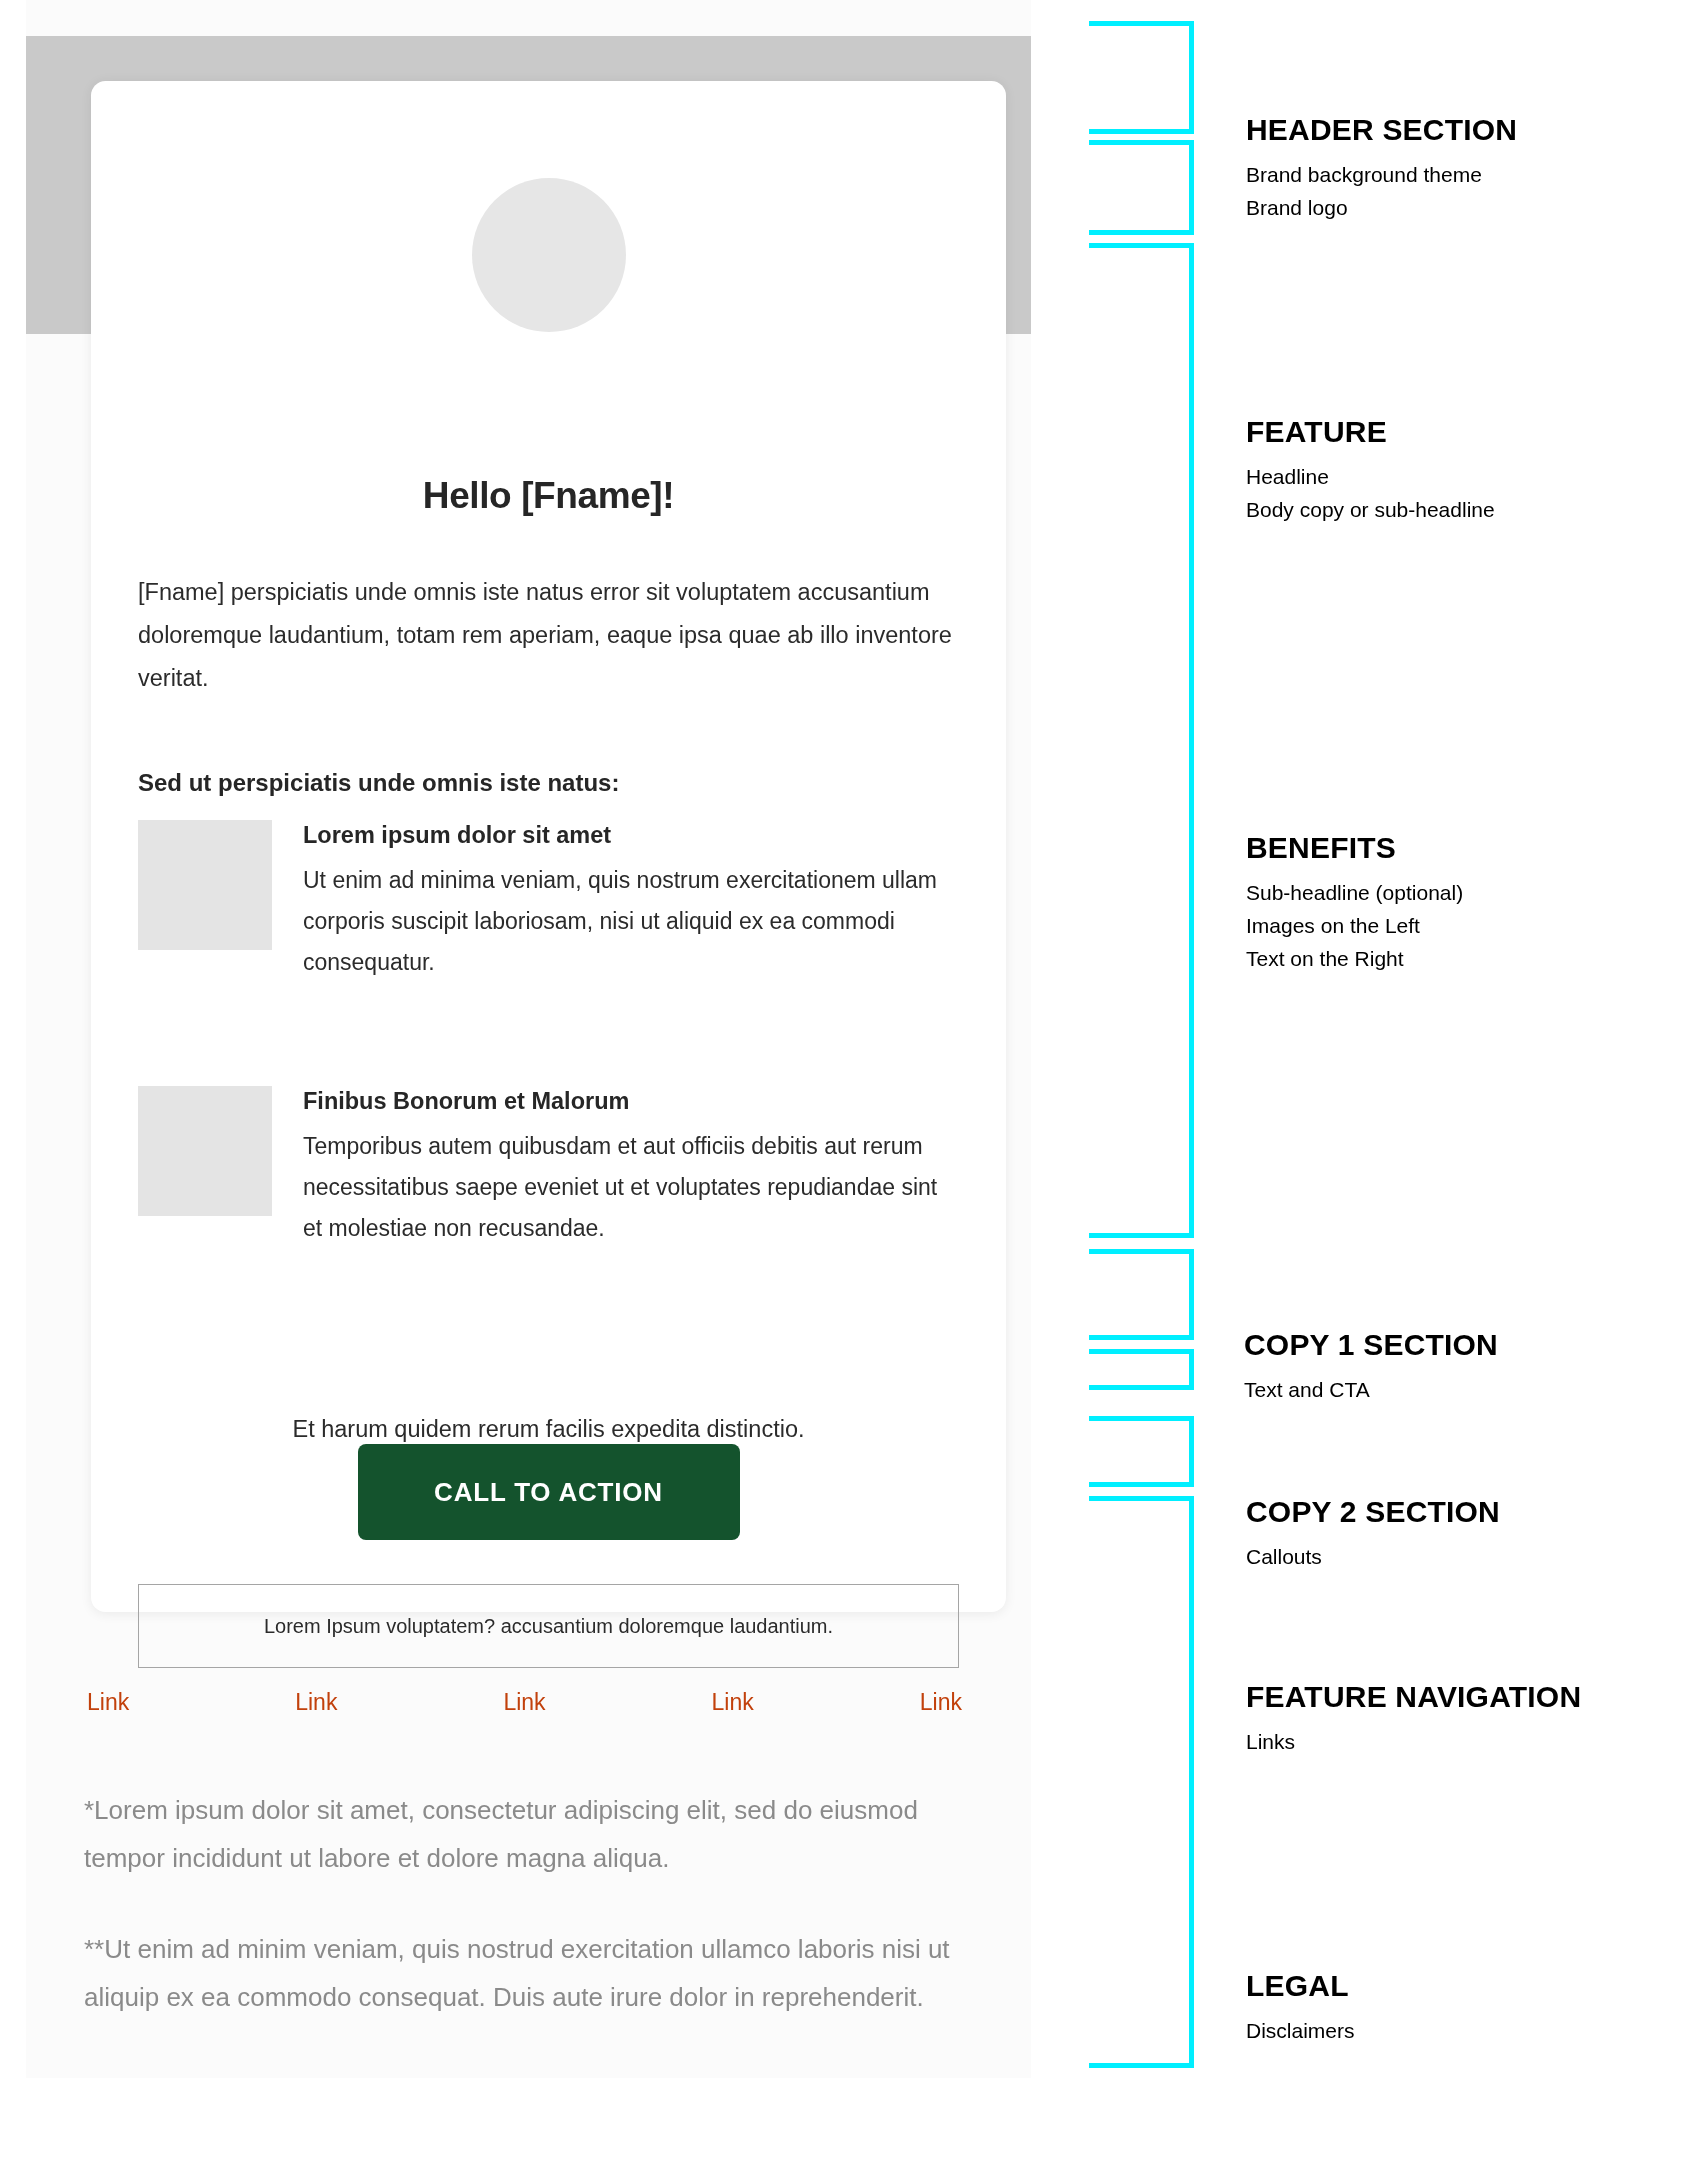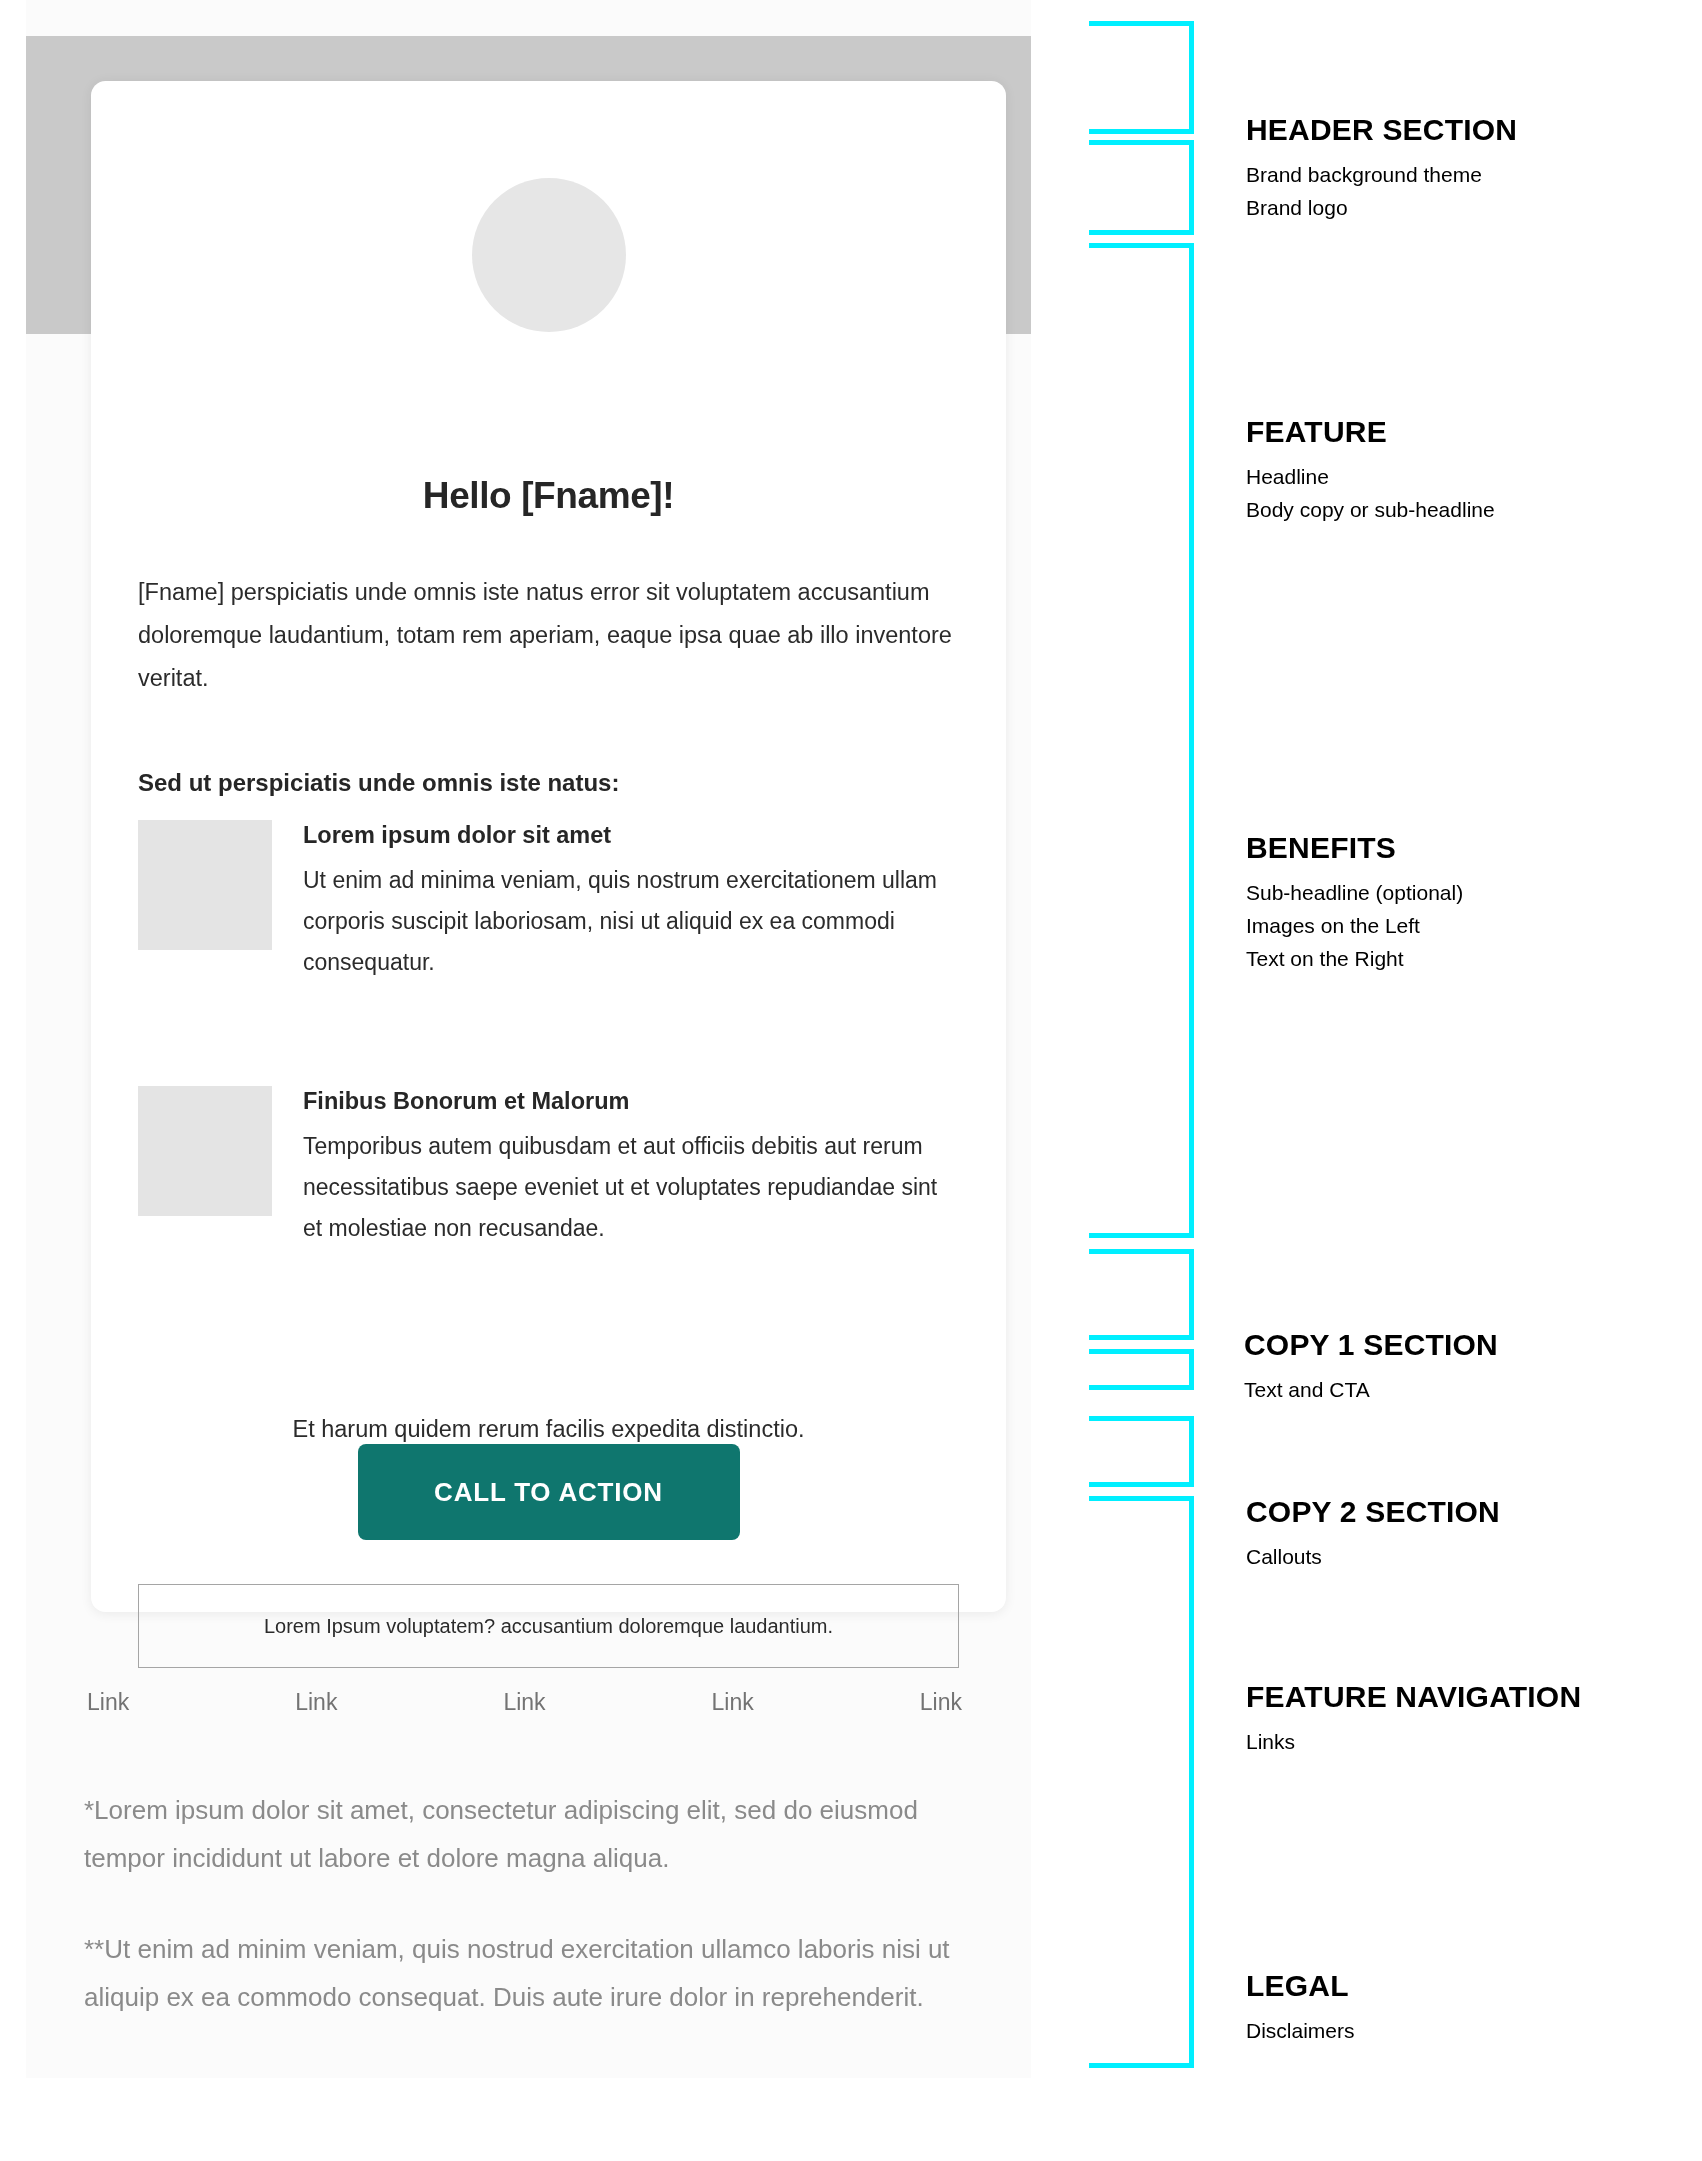--- a/index.html
+++ b/index.html
@@ -133,21 +133,21 @@
     color: #2b2b2b;
   }
 
   #cta-button {
     position: absolute;
     left: 50%;
     transform: translateX(-50%);
     top: 1363px;
     width: 382px;
     height: 96px;
-    background: #0f766e;
+    background: #14532d;
     border: none;
     border-radius: 8px;
     color: #ffffff;
     font-family: "Liberation Sans", sans-serif;
     font-size: 26px;
     font-weight: bold;
     letter-spacing: 0.8px;
     cursor: pointer;
     display: flex;
     align-items: center;
@@ -175,21 +175,21 @@
   #footer-nav {
     position: absolute;
     left: 61px;
     top: 1689px;
     width: 875px;
     display: flex;
     justify-content: space-between;
   }
   .footer-link {
     font-size: 23px;
-    color: #737373;
+    color: #c2410c;
     text-decoration: none;
     cursor: pointer;
   }
 
   
   #legal-block {
     position: absolute;
     left: 58px;
     top: 1786px;
     width: 899px;

